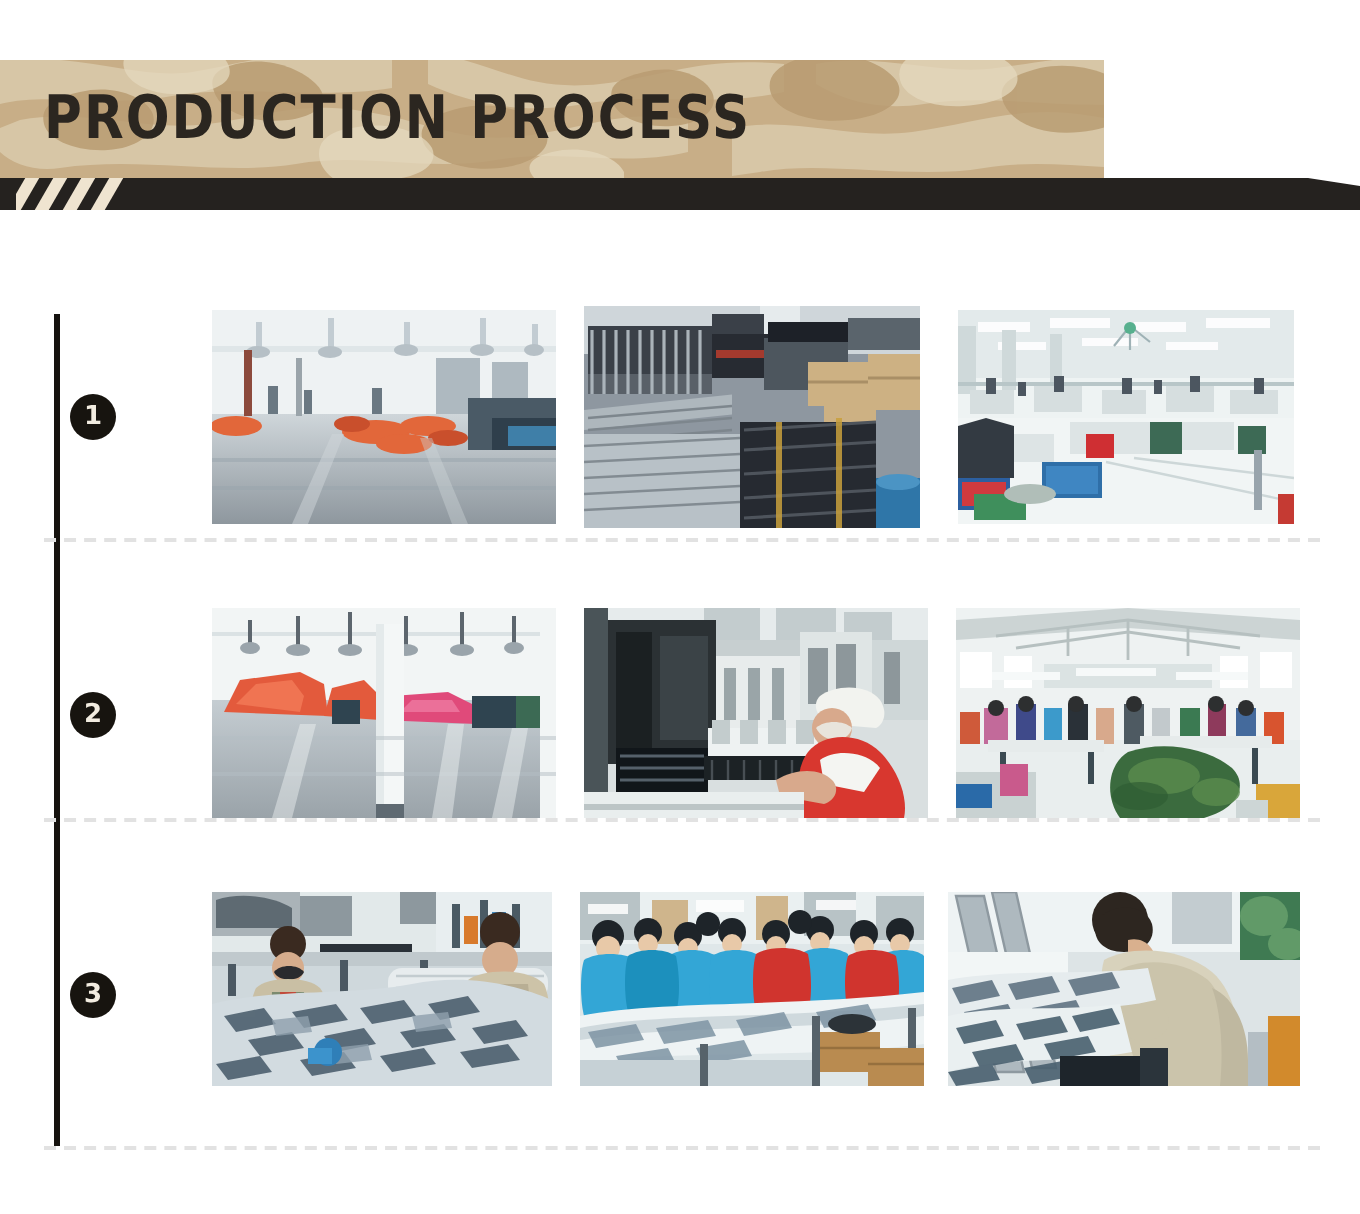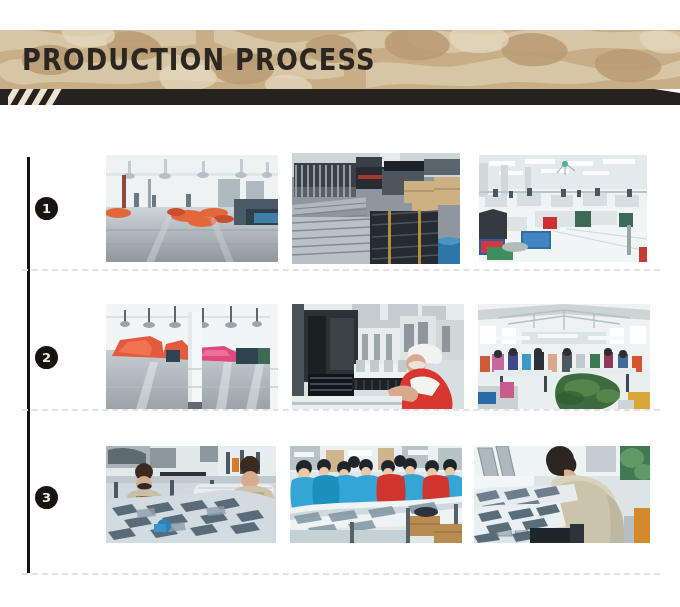--- a/index.html
+++ b/index.html
@@ -13,21 +13,21 @@
     font-family: "Liberation Sans", sans-serif;
     overflow: hidden;
     position: relative;
   }
 
   
   #banner {
     position: absolute;
     left: 0;
     top: 30px;
-    width: 680px;
+    width: 552px;
     height: 60px;
     overflow: hidden;
     background: #84cc16;
   }
   #banner .camo-svg {
     position: absolute;
     left: 0;
     top: 0;
     width: 680px;
     height: 60px;

